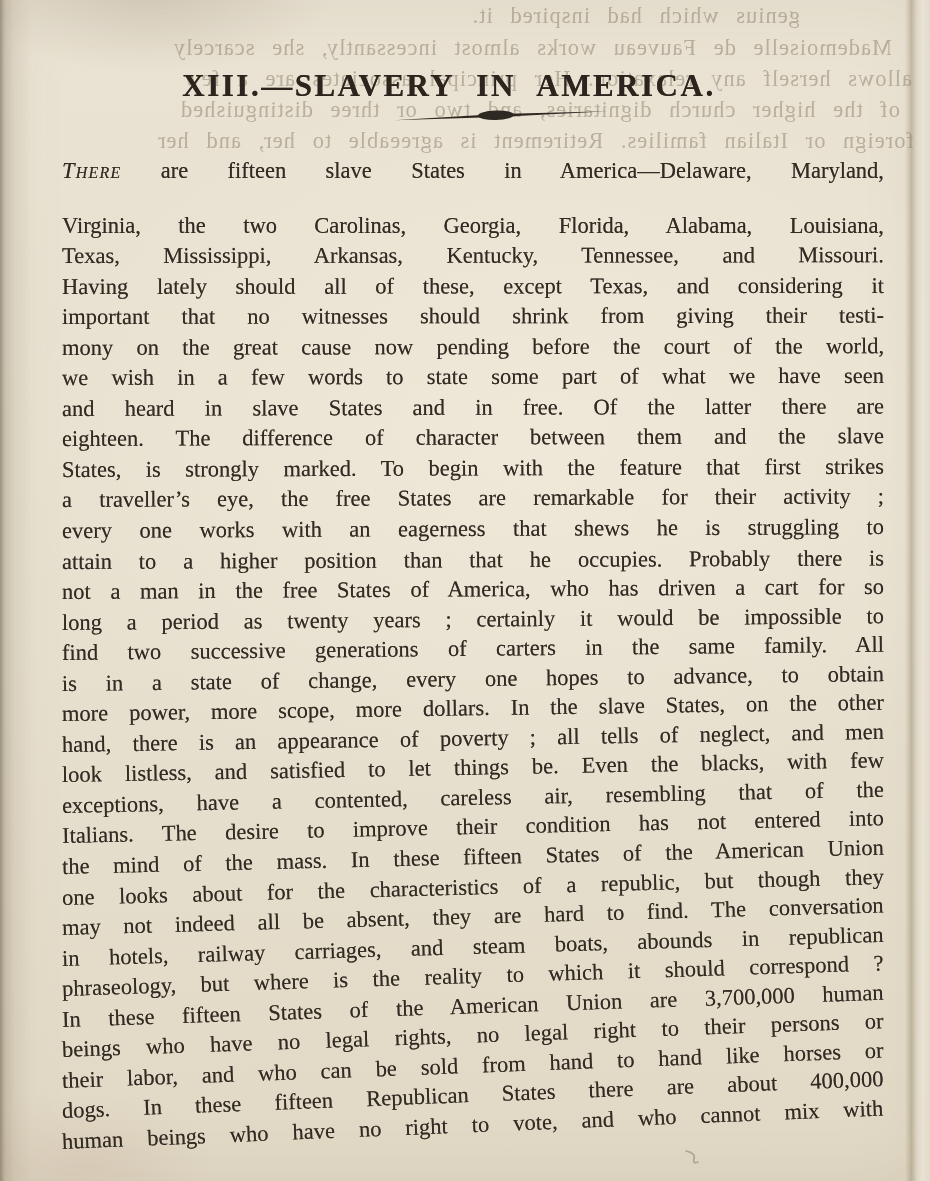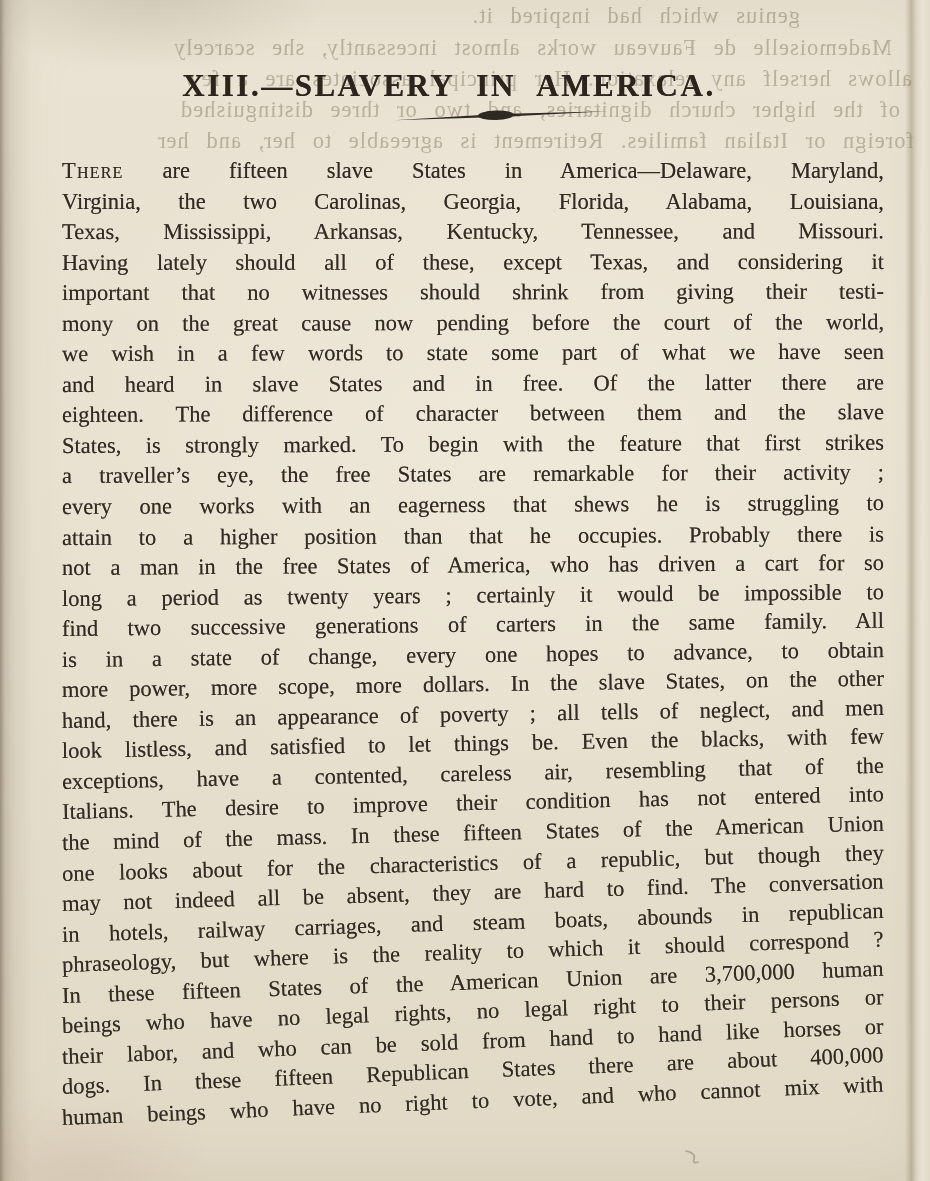--- a/index.html
+++ b/index.html
@@ -65,20 +65,21 @@
     font-size:22.5px;
     word-spacing:1px;
     text-align:justify;
     text-align-last:justify;
     transform-origin:0 50%;
     text-shadow:0 0 0.4px rgba(50,43,35,0.65);
   }
   .lead{
     font-variant:small-caps;
     letter-spacing:1.2px;
+    font-style:italic;
   }
   .squiggle{
     position:absolute;left:683px;top:1146px;
   }
 </style>
 </head>
 <body>
 
 <div class="page">
 
@@ -95,21 +96,21 @@
   <div class="rule">
     <svg width="214" height="16" viewBox="0 0 214 16">
       <polygon points="0,10.2 104,6.9 214,7.4 104,9.9" fill="currentColor"></polygon>
       <ellipse cx="102" cy="8.1" rx="18" ry="4.7" fill="currentColor"></ellipse>
       <ellipse cx="96" cy="6.2" rx="6" ry="2.2" fill="currentColor"></ellipse>
     </svg>
   </div>
 
   <div class="body-text" id="body-lines">
       <div class="line" style="transform: rotate(0deg);"><span class="lead">There</span> are fifteen slave States in America—Delaware, Maryland,</div>
-      <div class="line" style="transform: rotate(-0.025deg);">Virginia, the two Carolinas, Georgia, Florida, Alabama, Louisiana,</div>
+      <div class="line" style="transform: rotate(-0.025deg); margin-top: 24px;">Virginia, the two Carolinas, Georgia, Florida, Alabama, Louisiana,</div>
       <div class="line" style="transform: rotate(-0.05deg);">Texas, Mississippi, Arkansas, Kentucky, Tennessee, and Missouri.</div>
       <div class="line" style="transform: rotate(-0.075deg);">Having lately should all of these, except Texas, and considering it</div>
       <div class="line" style="transform: rotate(-0.1deg);">important that no witnesses should shrink from giving their testi-</div>
       <div class="line" style="transform: rotate(-0.125deg);">mony on the great cause now pending before the court of the world,</div>
       <div class="line" style="transform: rotate(-0.15deg);">we wish in a few words to state some part of what we have seen</div>
       <div class="line" style="transform: rotate(-0.175deg);">and heard in slave States and in free. Of the latter there are</div>
       <div class="line" style="transform: rotate(-0.2deg);">eighteen. The difference of character between them and the slave</div>
       <div class="line" style="transform: rotate(-0.225deg);">States, is strongly marked. To begin with the feature that first strikes</div>
       <div class="line" style="transform: rotate(-0.25deg);">a traveller’s eye, the free States are remarkable for their activity ;</div>
       <div class="line" style="transform: rotate(-0.275deg);">every one works with an eagerness that shews he is struggling to</div>

